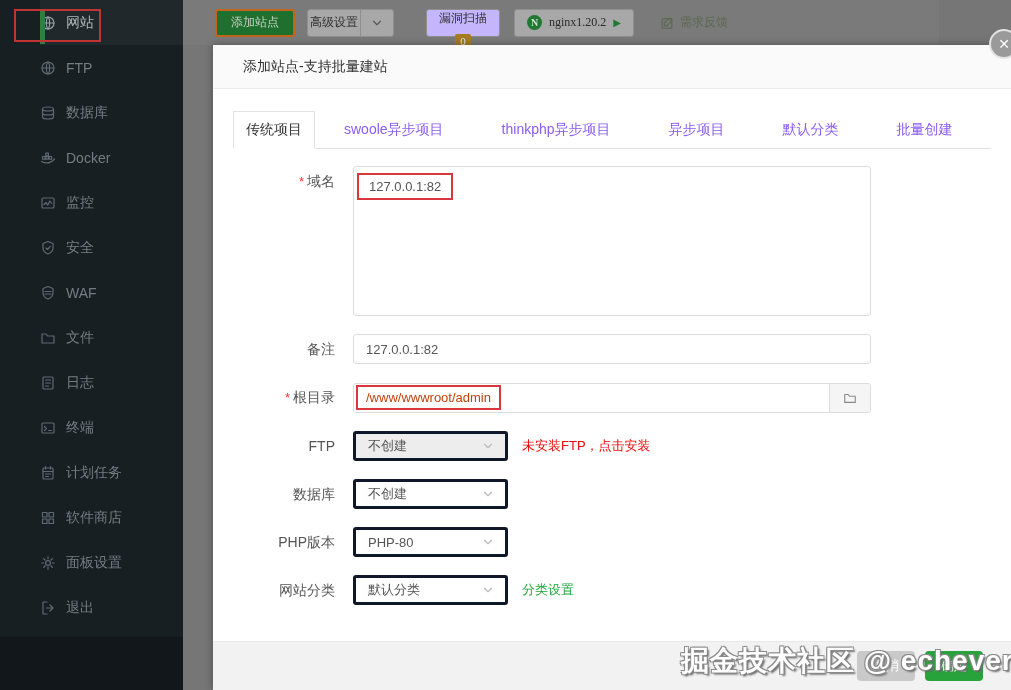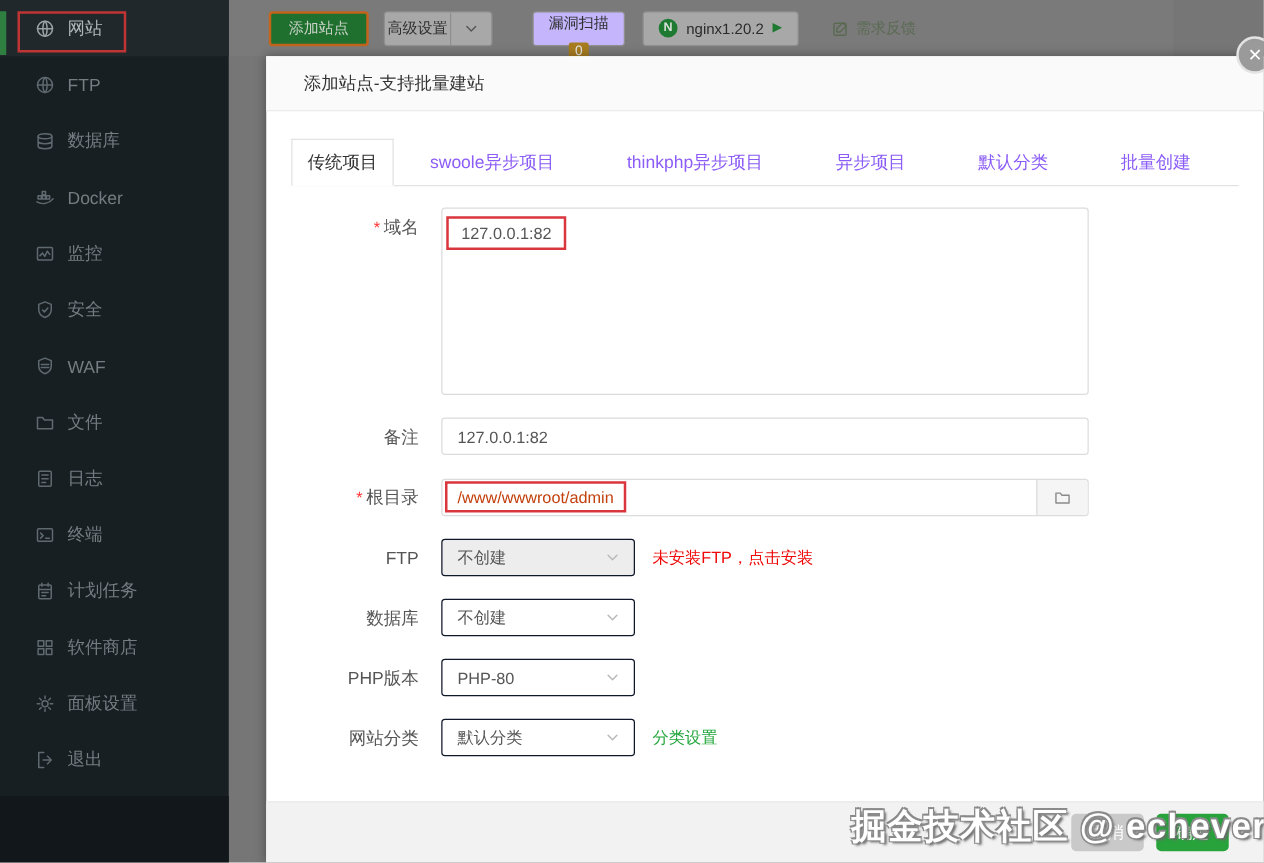--- a/index.html
+++ b/index.html
@@ -1,36 +1,36 @@
 <!DOCTYPE html>
 <html><head>
 <meta charset="utf-8">
 <style>
   * { box-sizing: border-box; margin: 0; padding: 0; }
   html,body { width:1011px; height:690px; overflow:hidden; font-family:"Liberation Sans","DejaVu Sans",sans-serif; }
   body { position:relative; background:#767676; }
 
   
-  .topbar { position:absolute; left:183px; top:0; width:756px; height:45px; background:#7a7a7a; display:flex; align-items:center; }
+  .topbar { position:absolute; left:183px; top:0; width:756px; height:45px; background:#7a7a7a; display:flex; align-items:center;font-family:Liberation Serif, serif; }
   .tb-btn { height:28px; display:inline-flex; align-items:center; font-size:12px; border-radius:3px; cursor:pointer; }
   .btn-add { margin-left:32px; background:#1f6f2f; color:#c9d2c7; padding:0 14px; border:2px solid #c2641c; }
   .btn-group { margin-left:12px; background:#a8a8a8; border:1px solid #8f8f8f; color:#303030; padding:0; }
   .btn-group .seg { padding:0 2px; display:flex; align-items:center; height:100%; }
   .btn-group .seg.caret { border-left:1px solid #8f8f8f; padding:0 9px; }
   .btn-plain { margin-left:32px; background:#c4b5fd; border:1px solid #8f8f8f; color:#303030; padding:0 12px; gap:7px;flex-direction:column; }
   .badge { background:#a87d20; color:#e8e8e8; font-size:11px; padding:1px 5px; border-radius:2px; }
   .btn-nginx { margin-left:14px; background:#a8a8a8; border:1px solid #8f8f8f; color:#2b2b2b; padding:0 12px; gap:7px; }
   .ncircle { width:15px; height:15px; border-radius:50%; background:#1d7a30; color:#d9dfd9; font-size:10px; font-weight:bold; display:flex; align-items:center; justify-content:center; }
   .play { color:#1d7a30; font-size:10px; line-height:1; }
   .feedback { margin-left:26px; display:flex; align-items:center; gap:6px; color:#5a6a52; font-size:12px; cursor:pointer; }
 
   
   .sidebar { position:absolute; left:0; top:0; width:183px; height:690px; background:#181f23; }
   .sidebar-bottom { position:absolute; left:0; top:637px; width:183px; height:53px; background:#11171a; }
-  .side-item { height:45px; display:flex; align-items:center; padding-left:28px; gap:10px; color:#737d82; font-size:14px; cursor:pointer; position:relative; }
+  .side-item { height:45px; display:flex; align-items:center; gap:10px; color:#737d82; font-size:14px; cursor:pointer; position:relative;margin-left:40px; }
   .side-item svg { stroke:#5f6a70; }
   .side-item.active { color:#aeb6ba; background:#20282c; }
   .side-item.active svg { stroke:#9aa2a6; }
   .accent-bar { position:absolute; left:0; top:9px; width:5px; height:35px; background:#2f8040; }
   .side-annotation { position:absolute; left:14px; top:9px; width:87px; height:33px; border:2px solid #c03434; pointer-events:none; z-index:5; }
 
   
   .modal { position:absolute; left:213px; top:45px; width:798px; height:645px; background:#fff; z-index:10; box-shadow:0 0 8px rgba(0,0,0,.35); }
   .modal-close { position:absolute; left:776px; top:-16px; width:30px; height:30px; border-radius:50%; background:#9a9a9a; border:2px solid #e3e3e3; color:#fff; font-size:14px; display:flex; align-items:center; justify-content:center; cursor:pointer; }
   .modal-header { height:44px; background:#fafafa; border-bottom:1px solid #ececec; display:flex; align-items:center; padding-left:30px; font-size:14px; color:#333; }
@@ -43,21 +43,21 @@
   .frow.top { align-items:flex-start; }
   .flabel { width:102px; margin-right:18px; text-align:right; font-size:14px; color:#555; line-height:30px; white-space:nowrap; }
   .req { color:#f33; margin-right:3px; font-size:13px; }
   .ta { position:relative; width:518px; height:150px; border:1px solid #dcdcdc; border-radius:3px; background:#fff; }
   .anno-box { display:inline-block; border:2px solid #d9363e; padding:4px 10px; font-size:13px; color:#555; position:absolute; left:3px; top:6px; white-space:nowrap; }
   .input { width:518px; height:30px; border:1px solid #dcdcdc; border-radius:3px; font-size:13px; color:#555; padding:0 12px; outline:none; background:#fff; font-family:inherit; }
   .igroup { width:518px; height:30px; border:1px solid #dcdcdc; border-radius:3px; display:flex; overflow:hidden; position:relative; background:#fff; }
   .igroup .ival { flex:1; display:flex; align-items:center; padding-left:2px; }
   .igroup .anno-inline { border:2px solid #d9363e; padding:3px 8px; font-size:13px; color:#c2410c; white-space:nowrap; }
   .igroup .dirbtn { width:41px; background:#f5f5f5; border-left:1px solid #dcdcdc; display:flex; align-items:center; justify-content:center; cursor:pointer; }
-  .sel { width:155px; height:30px; border:1px solid #0f172a; border-radius:3px; background:#fff; display:flex; align-items:center; justify-content:space-between; padding:0 10px 0 12px; font-size:13px; color:#555; cursor:pointer; }
+  .sel { width:155px; height:30px; border:3px solid #0f172a; border-radius:3px; background:#fff; display:flex; align-items:center; justify-content:space-between; padding:0 10px 0 12px; font-size:13px; color:#555; cursor:pointer; }
   .sel.gray { background:#ededed; }
   .hint-red { margin-left:14px; font-size:13px; color:#ef0808; cursor:pointer; }
   .link-green { margin-left:14px; font-size:13px; color:#20a53a; cursor:pointer; }
   .modal-footer { position:absolute; left:0; bottom:0; width:100%; height:49px; background:#f2f2f2; border-top:1px solid #e9e9e9; display:flex; align-items:center; justify-content:flex-end; padding-right:28px; gap:10px; }
   .fbtn { height:30px; padding:0 16px; border:none; border-radius:4px; font-size:13px; color:#fff; cursor:pointer; font-family:inherit; }
   .fbtn.cancel { background:#c9c9c9; }
   .fbtn.confirm { background:#28a33c; }
 
   .watermark { position:absolute; left:681px; top:642px; z-index:30; font-size:28px; font-weight:bold; color:#fff; white-space:nowrap; letter-spacing:1px;
     text-shadow:-1px -1px 0 #8a8a8a, 1px -1px 0 #8a8a8a, -1px 1px 0 #8a8a8a, 2px 2px 2px #6a6a6a; pointer-events:none; }

